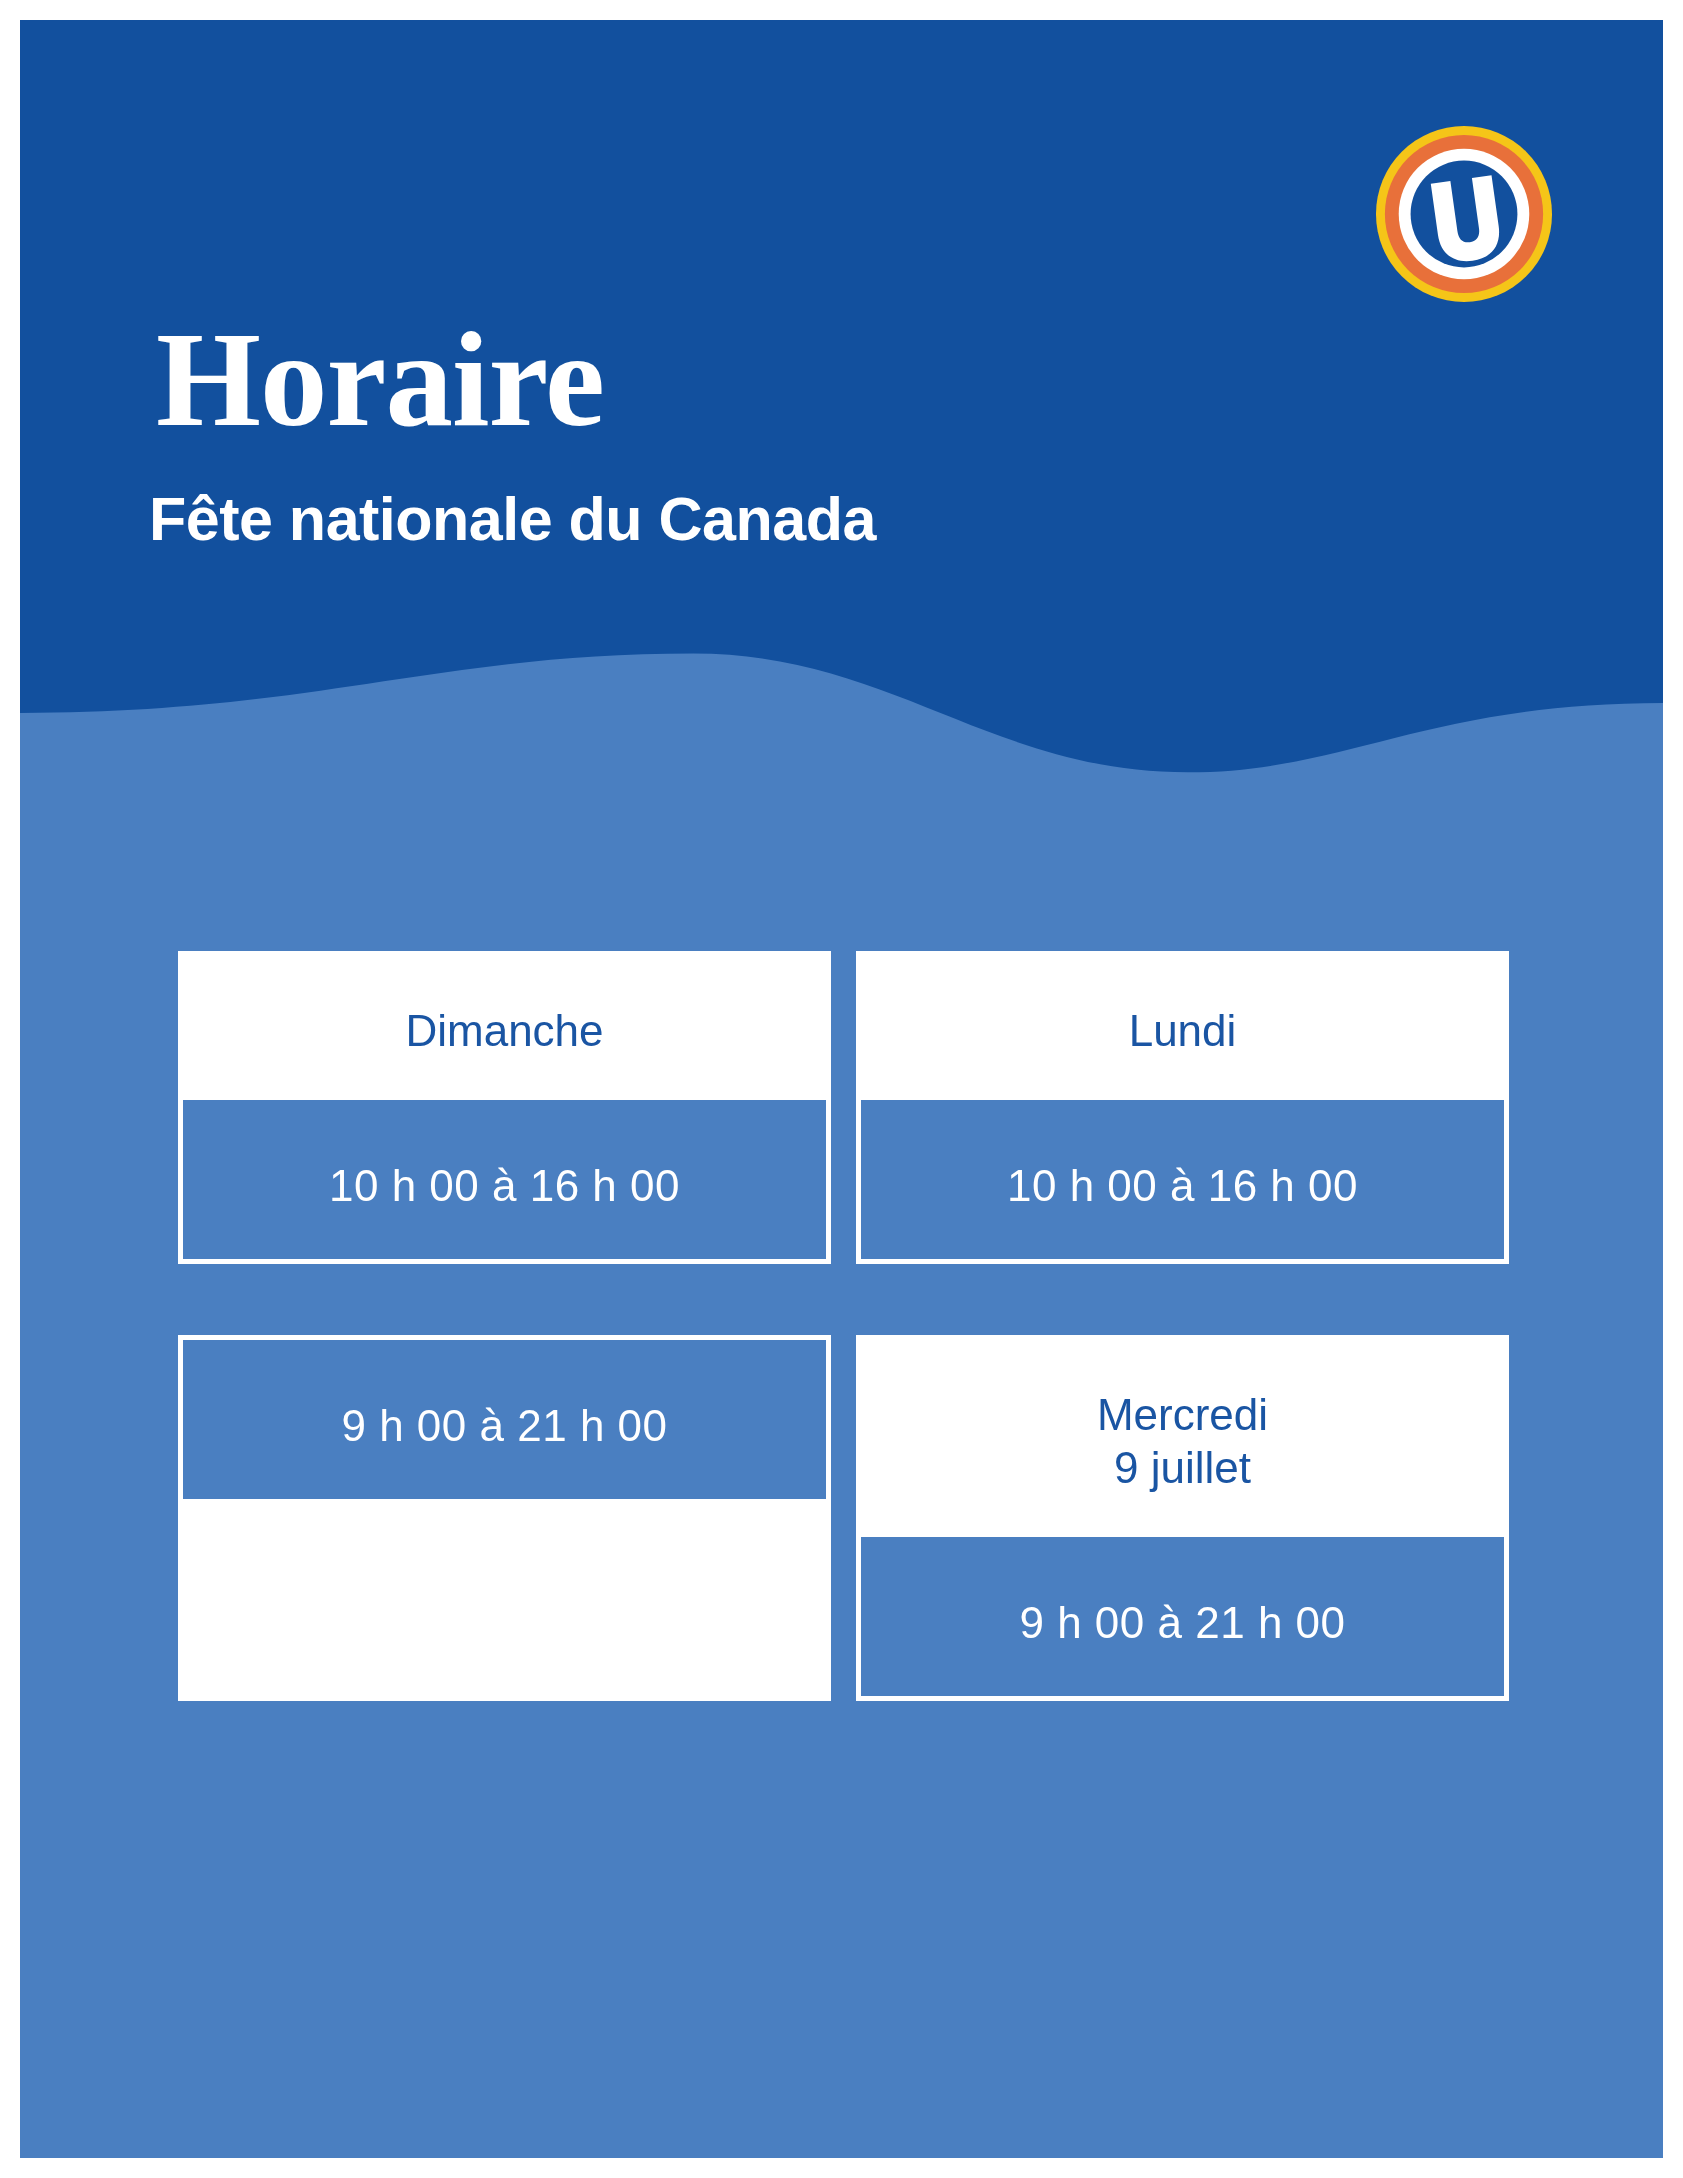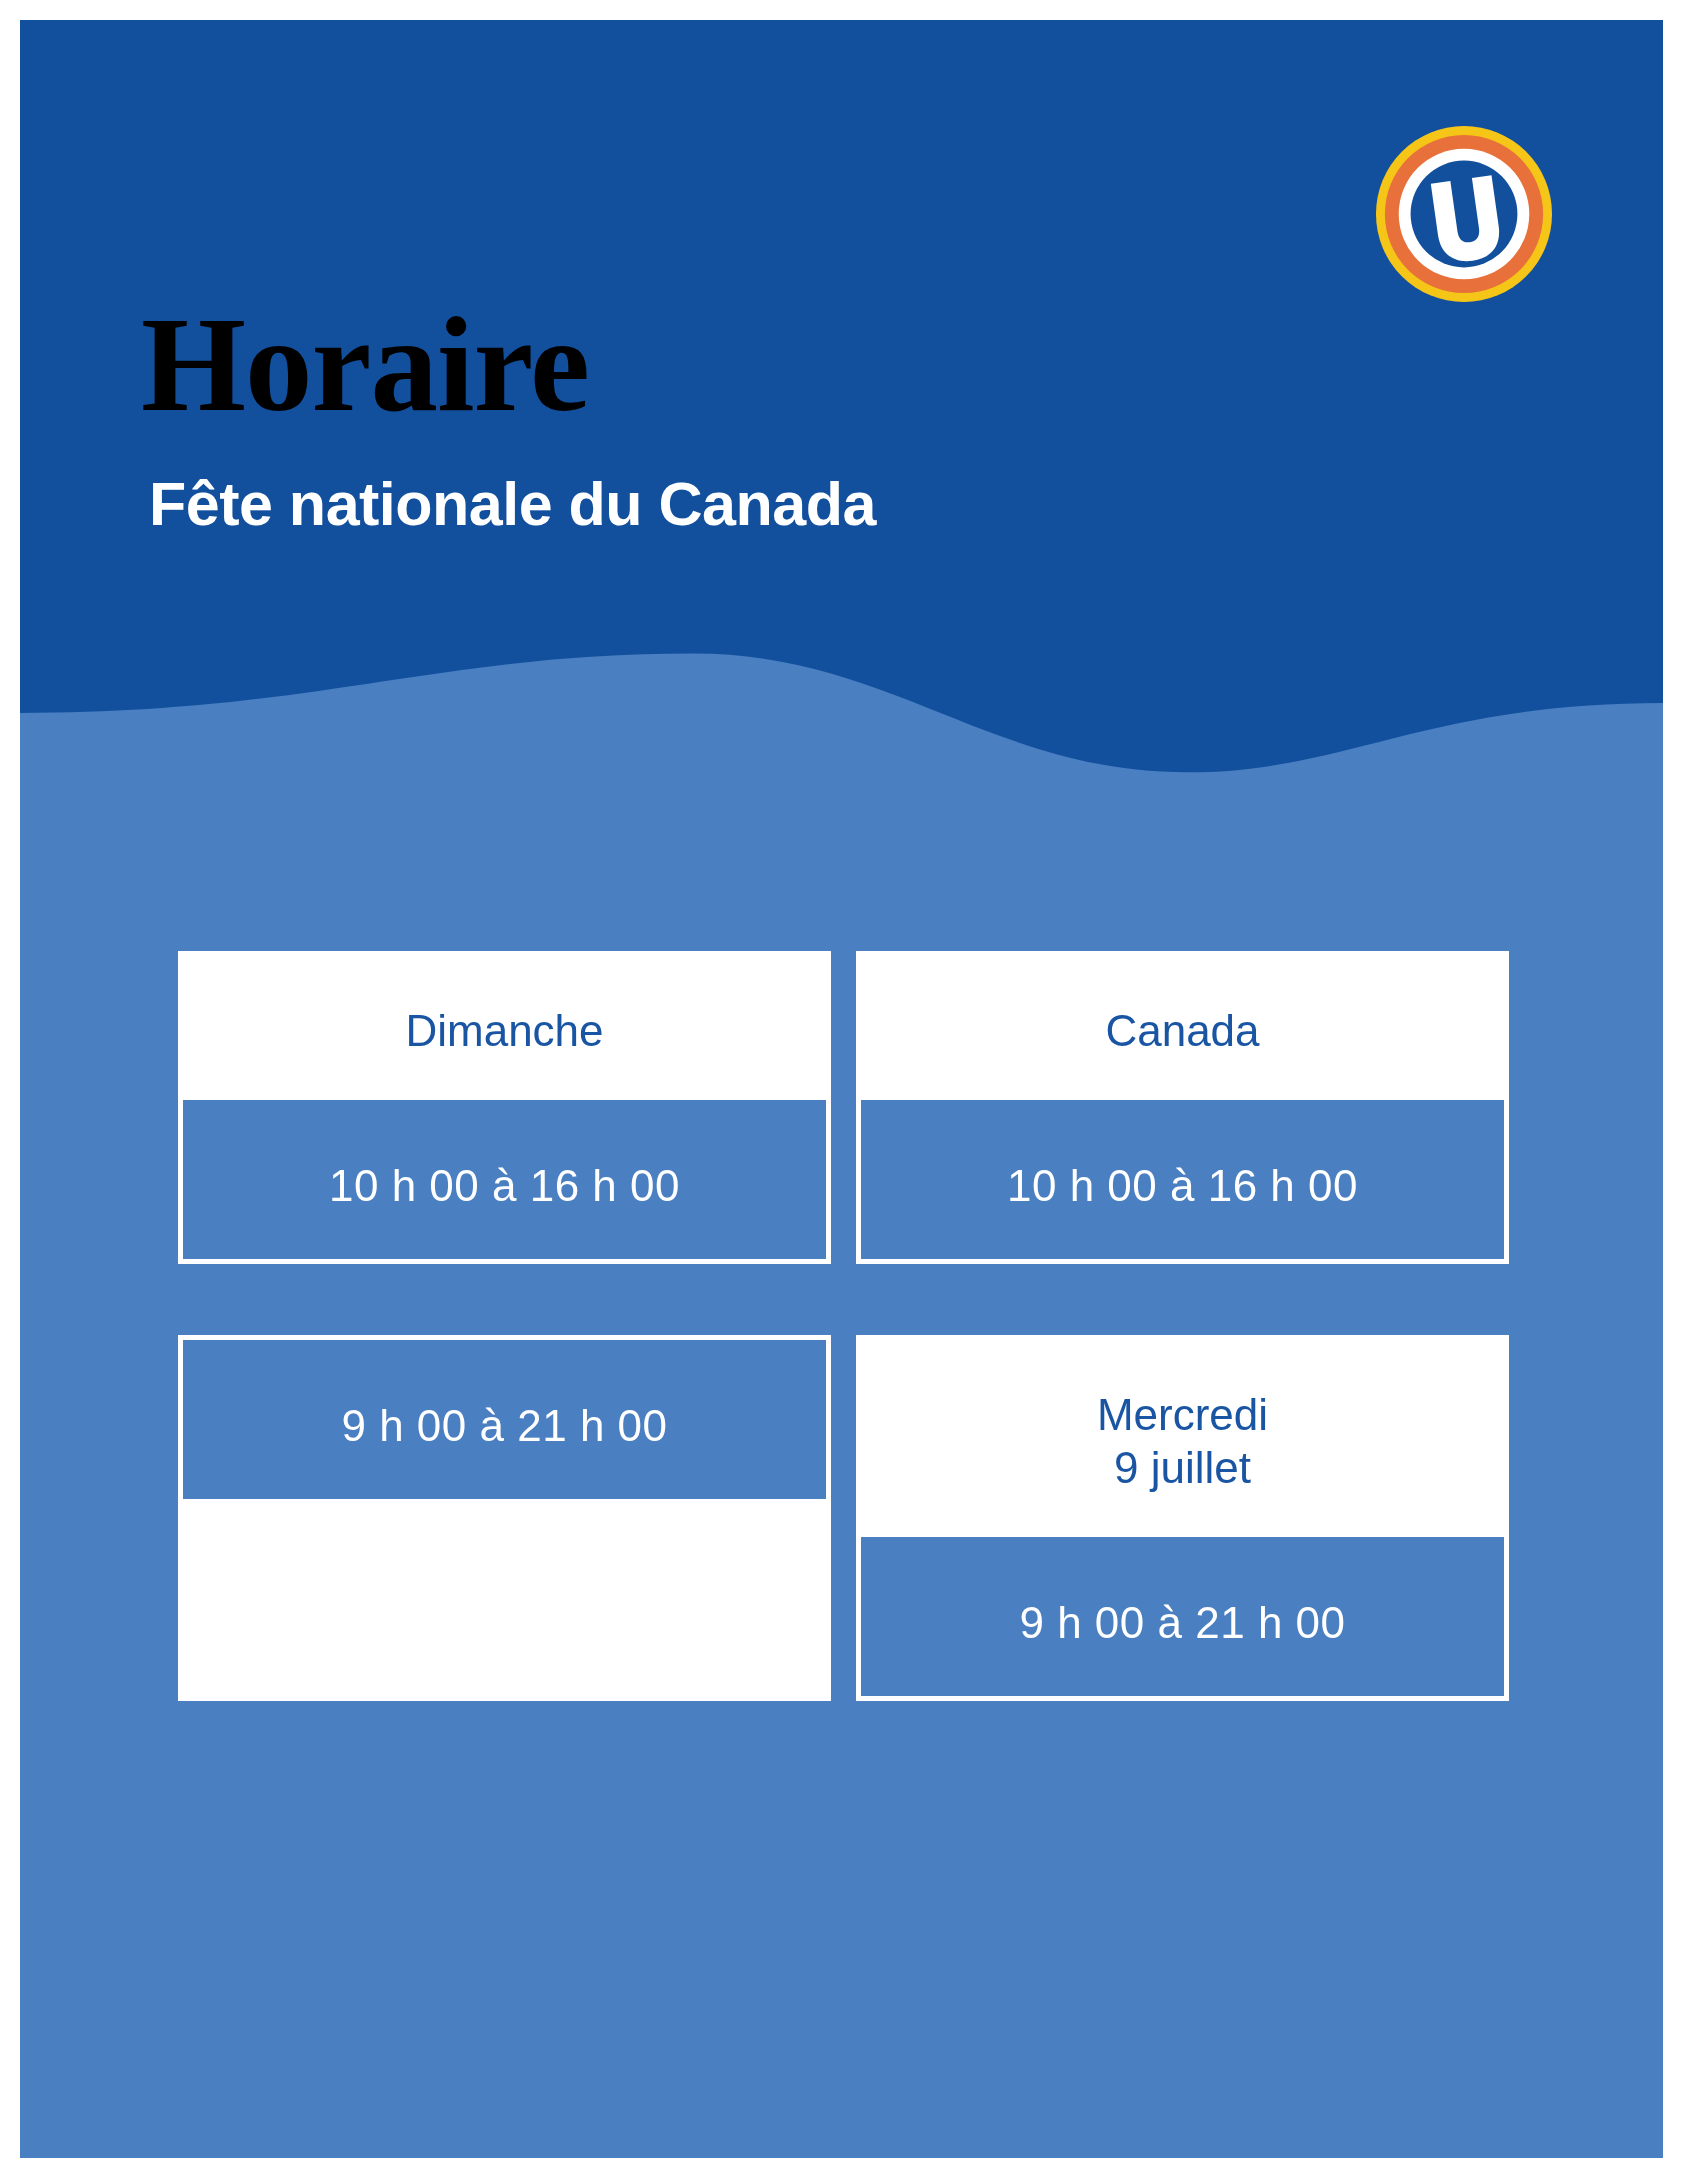--- a/index.html
+++ b/index.html
@@ -45,23 +45,23 @@
     position: absolute;
     left: 121px;
     top: 277px;
     z-index: 3;
   }
   .title {
     font-family: "Liberation Serif", serif;
     font-weight: bold;
     font-size: 135px;
     line-height: 1.0;
-    color: #000000;
+    color: #ffffff;
     letter-spacing: -1px;
-    margin: 0;
+    margin: 15px;
   }
   .subtitle {
     font-family: "Liberation Sans", sans-serif;
     font-weight: bold;
     font-size: 61px;
     line-height: 1.0;
     color: #ffffff;
     margin: 42px 0 0 8px;
     letter-spacing: -0.5px;
   }
@@ -143,21 +143,21 @@
 
     <div class="card">
       <div class="card-head">
         <span class="dayname">Dimanche</span>
       </div>
       <div class="card-body">10 h 00 à 16 h 00</div>
     </div>
 
     <div class="card">
       <div class="card-head">
-        <span class="dayname">Canada</span>
+        <span class="dayname">Lundi</span>
       </div>
       <div class="card-body">10 h 00 à 16 h 00</div>
     </div>
 
     <div class="card">
       <div class="card-body">9 h 00 à 21 h 00</div>
     </div>
 
     <div class="card">
       <div class="card-head">

